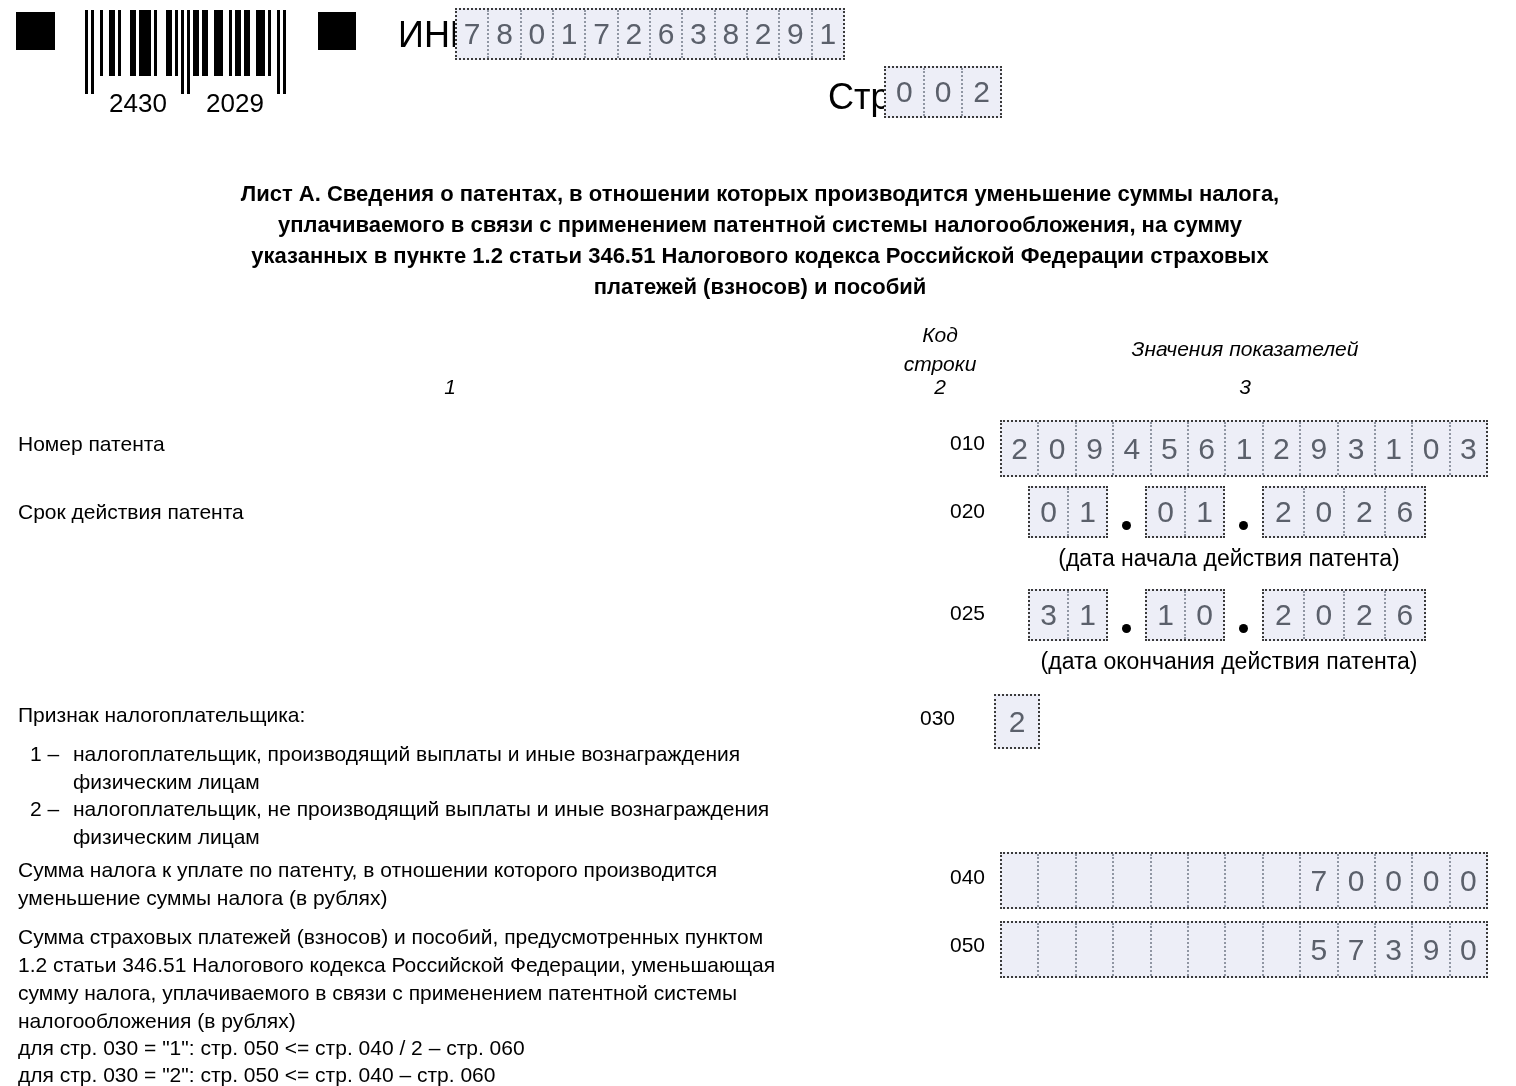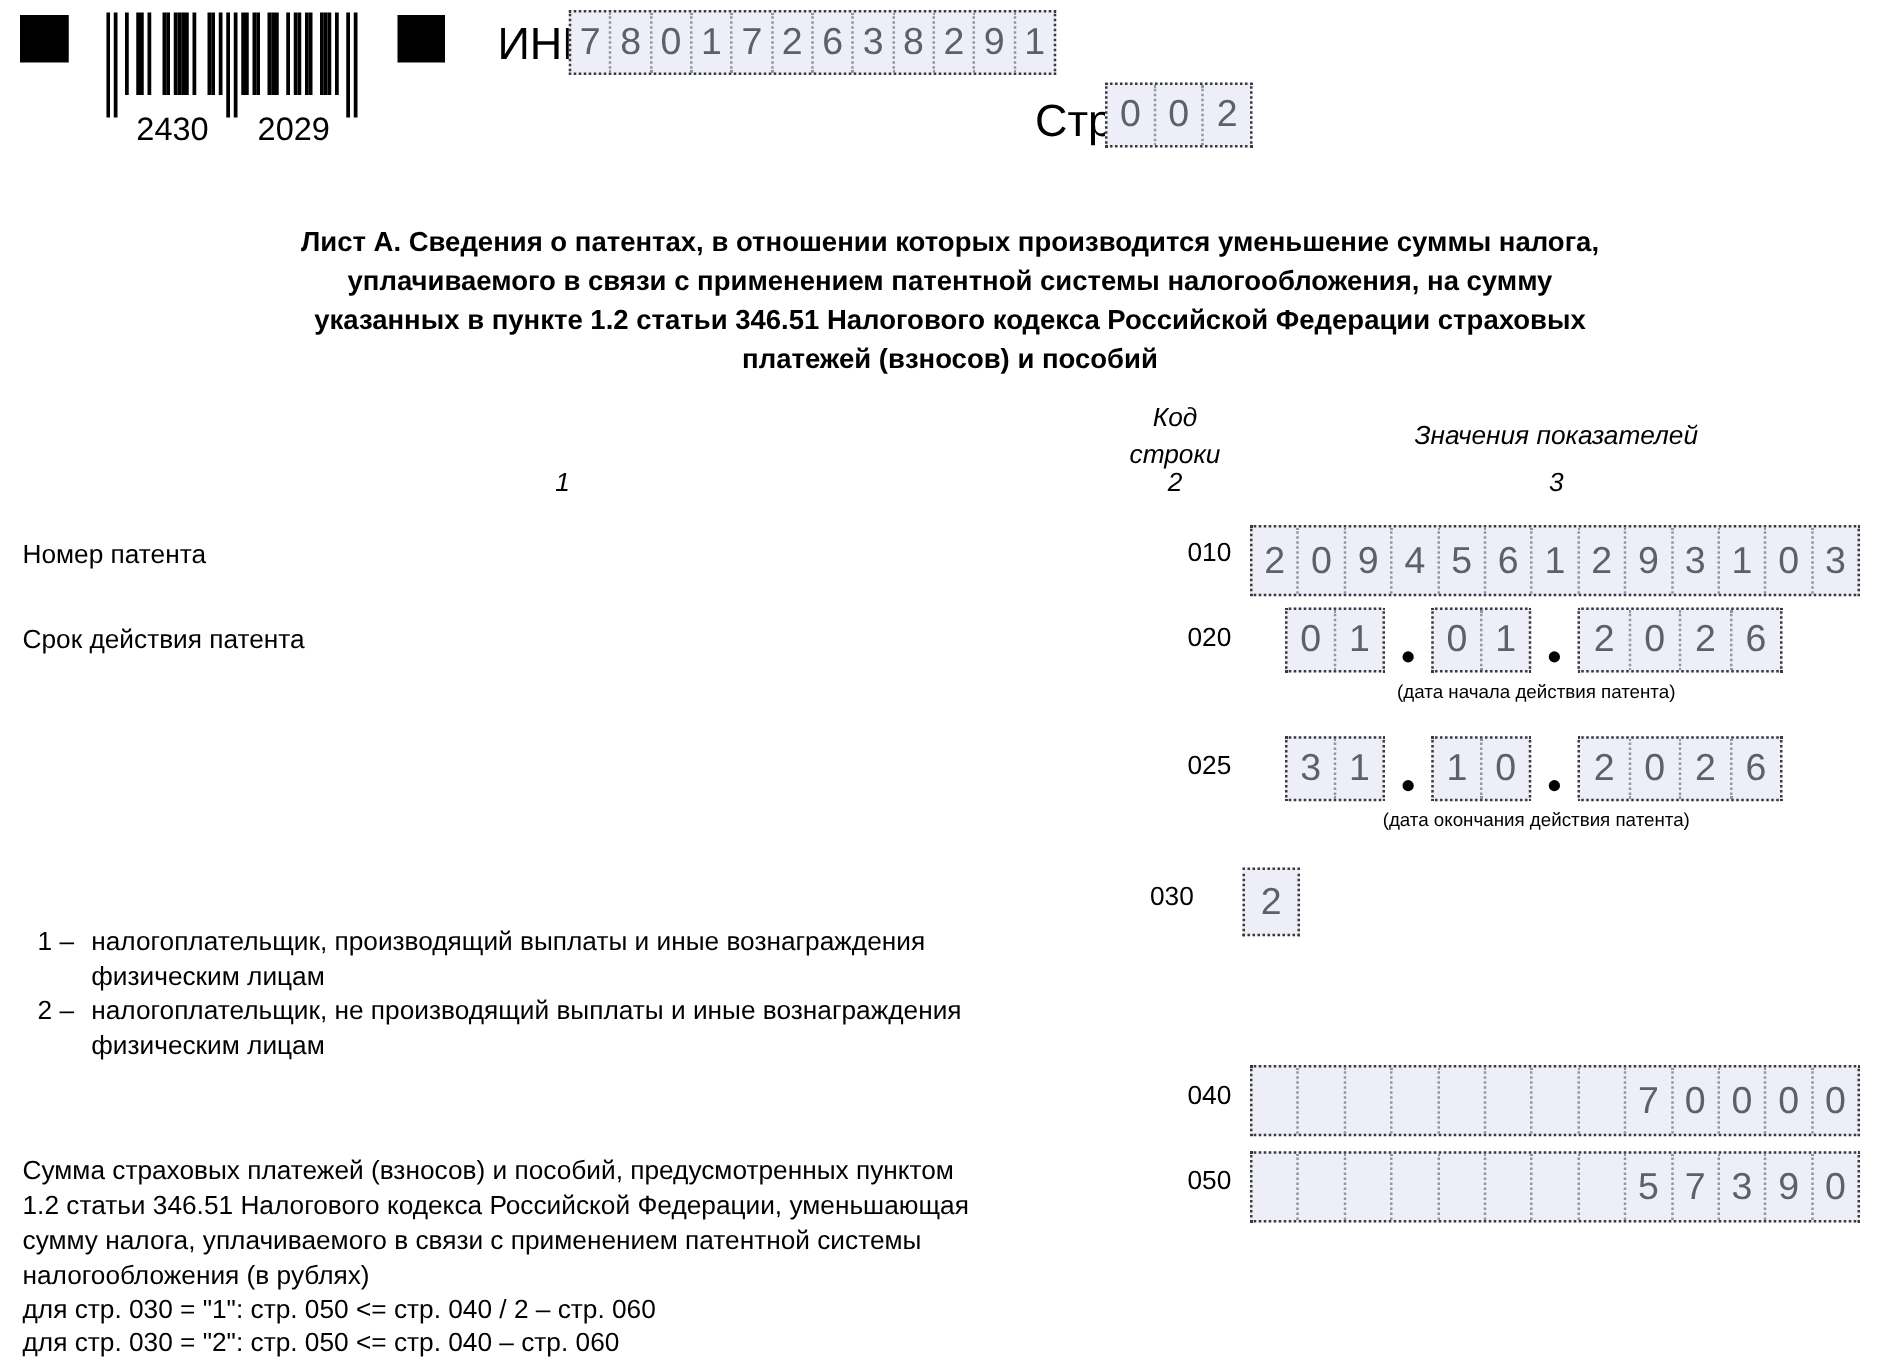--- a/index.html
+++ b/index.html
@@ -7,21 +7,21 @@
         font-family:"Liberation Sans",sans-serif;color:#000;}
   .abs{position:absolute;}
   .sq{position:absolute;width:39px;height:38px;background:#000;}
   svg text{font-family:"Liberation Sans",sans-serif;font-size:26px;fill:#000;}
   .biglabel{position:absolute;font-size:36px;}
   .title{position:absolute;left:70px;top:178px;width:1380px;text-align:center;
          font-size:22px;font-weight:bold;line-height:31px;white-space:pre-line;}
   .colhead{position:absolute;font-style:italic;font-size:21px;text-align:center;line-height:29px;white-space:pre-line;}
   .label{position:absolute;left:18px;font-size:21px;line-height:28px;white-space:pre-line;}
   .code{position:absolute;font-size:21px;}
-  .caption{position:absolute;font-size:15px;text-align:center;}
+  .caption{position:absolute;font-size:23px;text-align:center;}
   .formula{position:absolute;left:18px;font-size:21px;}
   .option{position:absolute;left:30px;display:flex;font-size:21px;line-height:28px;}
   .opt-num{width:43px;flex:none;}
   .opt-text{white-space:pre-line;}
   .cellfield{position:absolute;display:flex;background:#edeef7;border:2px dotted #3a3a3a;box-sizing:border-box;}
   .cellfield.inline{position:static;flex:none;}
   .cell{flex:1;display:flex;align-items:center;justify-content:center;
         font-size:30px;color:#5b606b;border-left:2px dotted #9096a3;min-width:0;}
   .cell:first-child{border-left:none;}
   .dategroup{position:absolute;display:flex;align-items:center;gap:14px;}
@@ -167,35 +167,38 @@
     <div class="datedot"></div>
     <div class="cellfield inline" style="width:164px;height:52px;">
         <span class="cell">2</span>
         <span class="cell">0</span>
         <span class="cell">2</span>
         <span class="cell">6</span>
       </div>
   </div>
   <div class="caption" style="left:1028px;top:648px;width:402px;">(дата окончания действия патента)</div>
 
+  <div class="label" style="top:701px;">Признак налогоплательщика:</div>
   <div class="code" style="left:920px;top:706px;">030</div>
   <div class="cellfield" style="left:994px;top:694px;width:46px;height:55px;">
       <span class="cell">2</span>
     </div>
   <div class="option" style="top:740px;">
     <span class="opt-num">1 –</span>
     <span class="opt-text">налогоплательщик, производящий выплаты и иные вознаграждения
 физическим лицам</span>
   </div>
   <div class="option" style="top:795px;">
     <span class="opt-num">2 –</span>
     <span class="opt-text">налогоплательщик, не производящий выплаты и иные вознаграждения
 физическим лицам</span>
   </div>
 
+  <div class="label" style="top:856px;">Сумма налога к уплате по патенту, в отношении которого производится
+уменьшение суммы налога (в рублях)</div>
   <div class="code" style="left:950px;top:865px;">040</div>
   <div class="cellfield" style="left:1000px;top:852px;width:488px;height:57px;">
       <span class="cell"></span>
       <span class="cell"></span>
       <span class="cell"></span>
       <span class="cell"></span>
       <span class="cell"></span>
       <span class="cell"></span>
       <span class="cell"></span>
       <span class="cell"></span>

